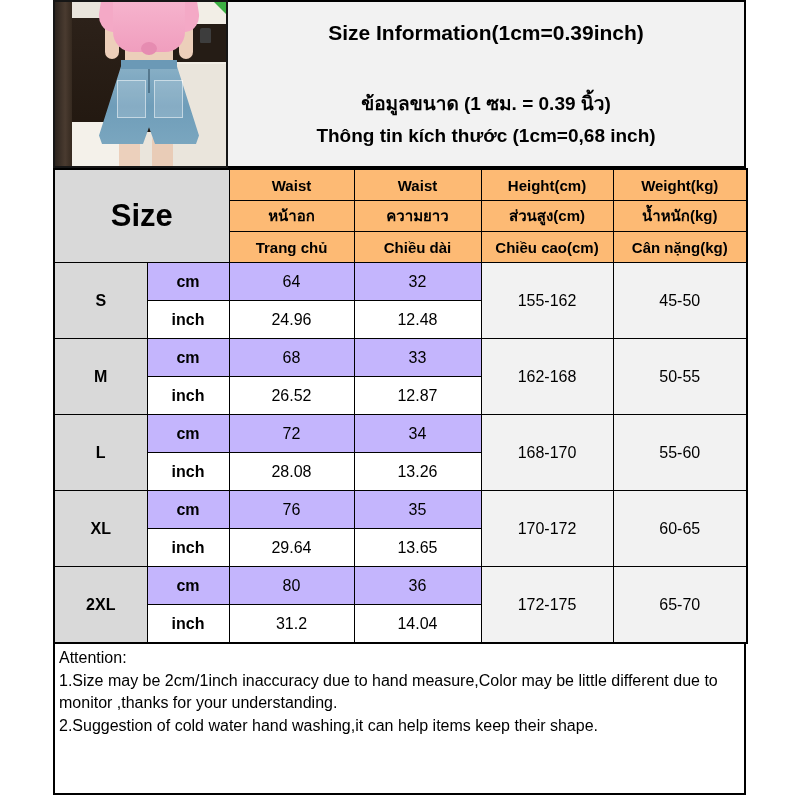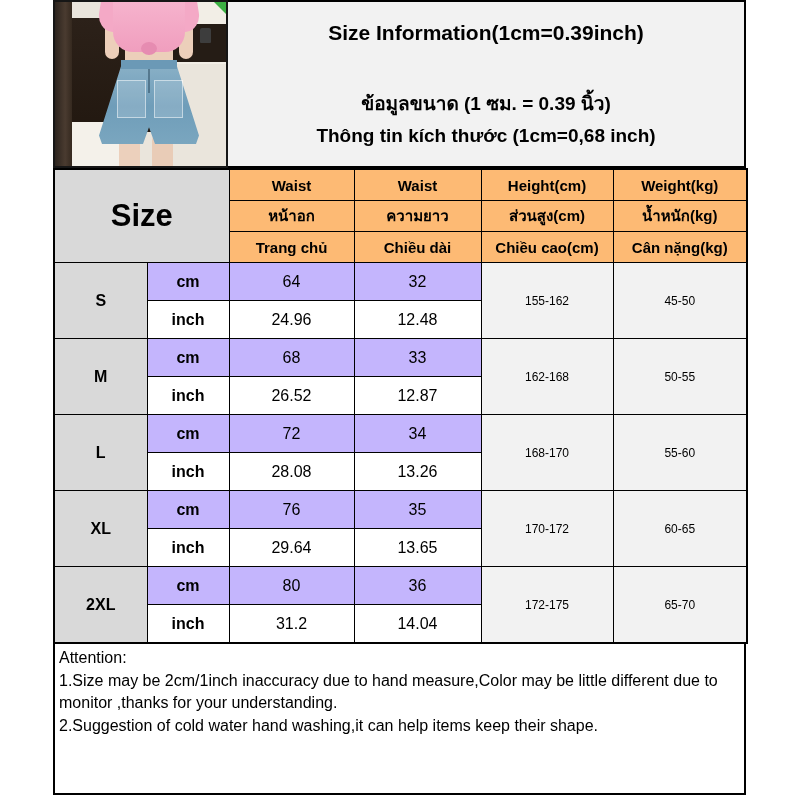--- a/index.html
+++ b/index.html
@@ -39,21 +39,21 @@
 
   
   table{border-collapse:collapse;table-layout:fixed;width:693px;border:2px solid #000;}
   td{border:1px solid #000;text-align:center;vertical-align:middle;padding:0;overflow:hidden;}
   .h td{height:30px;background:#fdba74;font-weight:bold;font-size:15px;}
   td.sizehead{background:#d9d9d9;font-size:31px;font-weight:bold;}
   td.sizecell{background:#d9d9d9 !important;font-weight:bold;font-size:17px;}
   td.unit{font-weight:bold;font-size:15px;}
   .cmrow td{background:#c4b5fd;height:37px;font-size:16px;}
   .inrow td{background:#ffffff;height:37px;font-size:16px;}
-  td.mergecell{background:#f2f2f2;font-size:12px;}
+  td.mergecell{background:#f2f2f2;font-size:16px;}
 
   
   .attention{box-sizing:border-box;width:693px;height:151px;border:2px solid #000;border-top:none;background:#fff;padding:3px 4px;font-size:16px;line-height:1.42;}
 </style>
 </head>
 <body>
 
 <div class="content">
 
   <div class="top">

